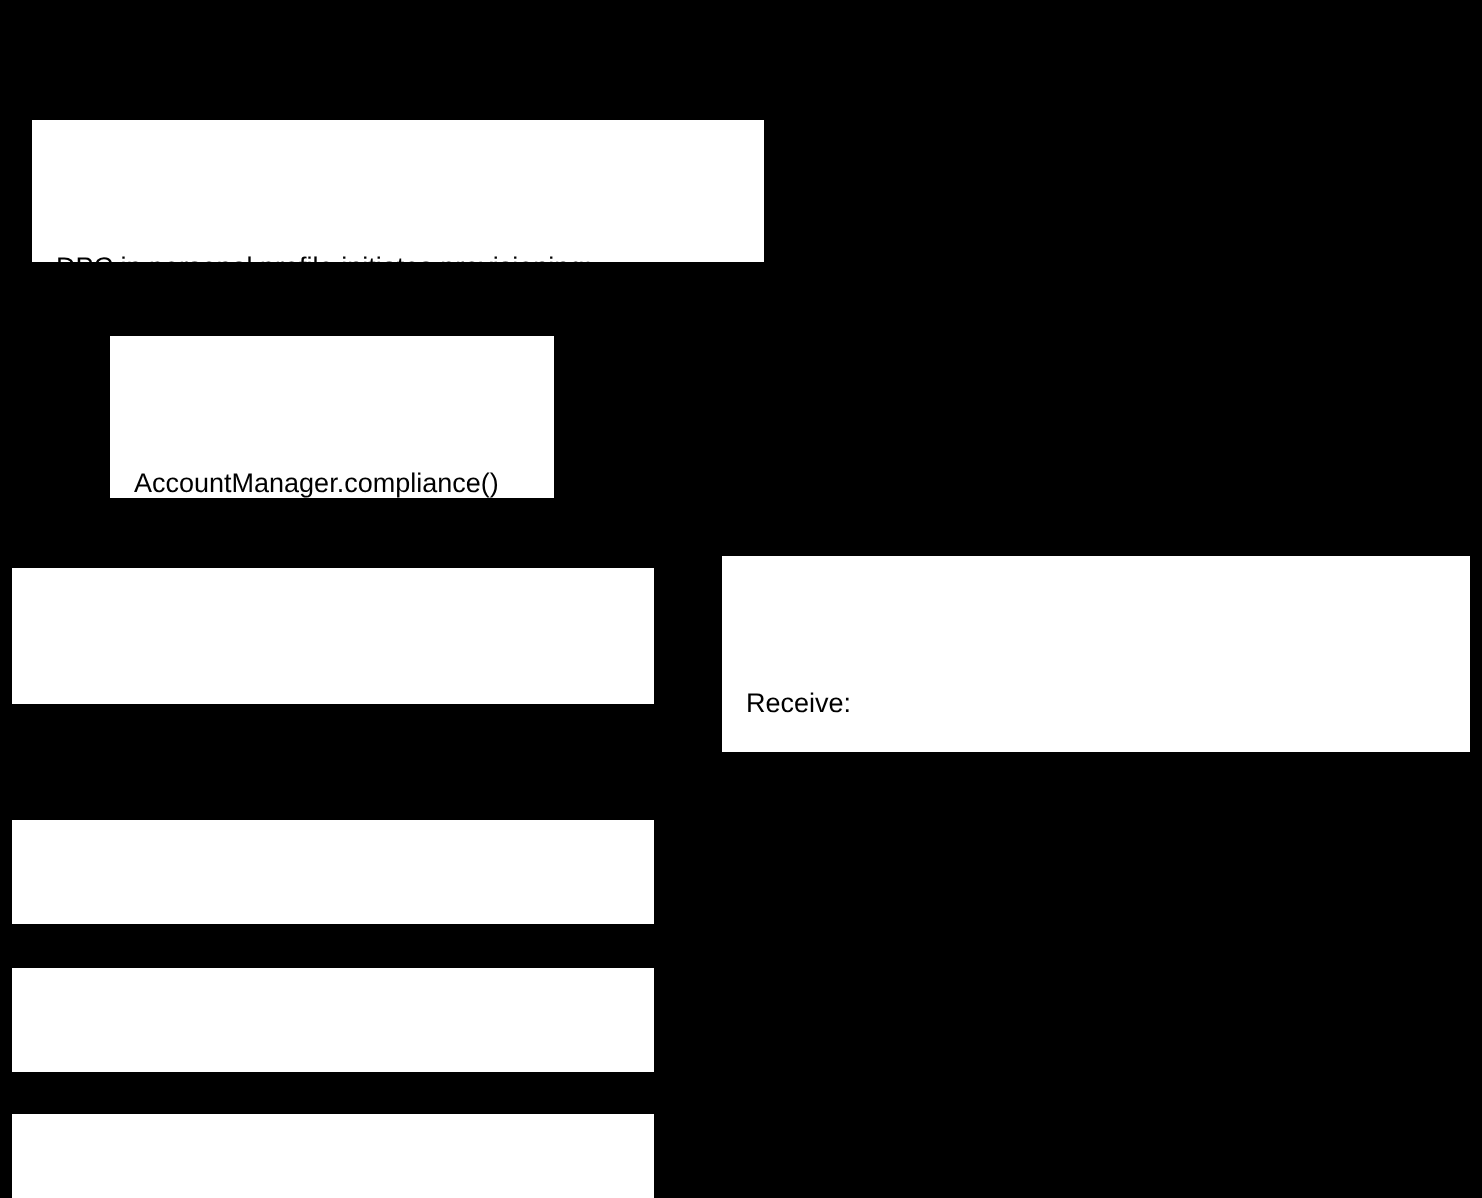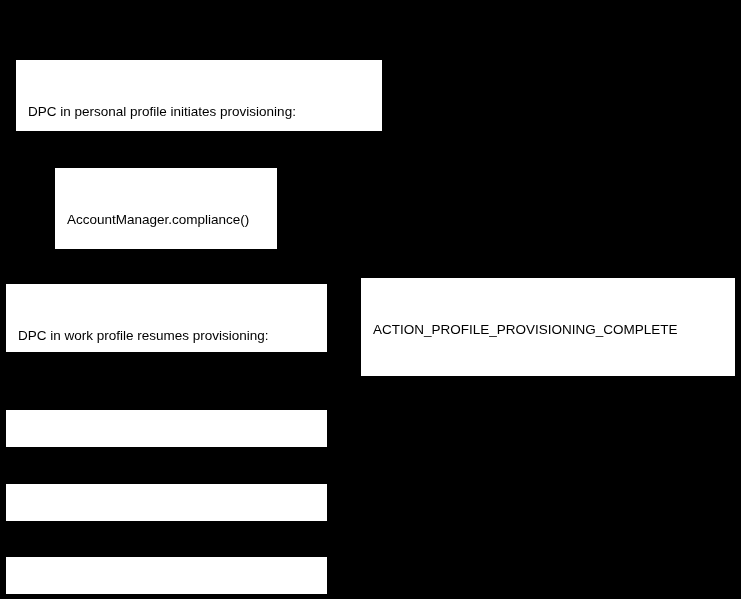--- a/index.html
+++ b/index.html
@@ -21,21 +21,21 @@
     color: #000000;
     box-sizing: border-box;
     font-size: 13.5px;
     line-height: 19px;
     white-space: pre;
   }
   .box .line {
     white-space: pre;
   }
   .pad {
-    padding: 4px 12px;
+    padding: 26px 12px;
   }
   .center {
     text-align: center;
   }
   .indent {
     padding-left: 16px;
   }
   .gap {
     height: 12px;
   }
@@ -59,20 +59,21 @@
   </div>
 
   <div class="box pad" style="left:6px; top:284px; width:321px; height:68px;">
     <div class="line">DPC in work profile resumes provisioning:</div>
     <div class="line indent">Implement profile owner policies</div>
     <div class="line indent">Verify user policy compliance</div>
     <div class="line indent">Complete setup</div>
   </div>
 
   <div class="box pad" style="left:361px; top:278px; width:374px; height:98px;">
+    <div class="line">Receive:</div>
     <div class="line">ACTION_PROFILE_PROVISIONING_COMPLETE</div>
     <div class="gap"></div>
     <div class="line">Read:</div>
     <div class="line">EXTRA_PROVISIONING_ADMIN_EXTRAS_BUNDLE</div>
   </div>
 
   <div class="box pad center" style="left:6px; top:410px; width:321px; height:37px; line-height:19px;">
     <div class="line">DevicePolicyManager.setProfileEnabled()</div>
   </div>
 

